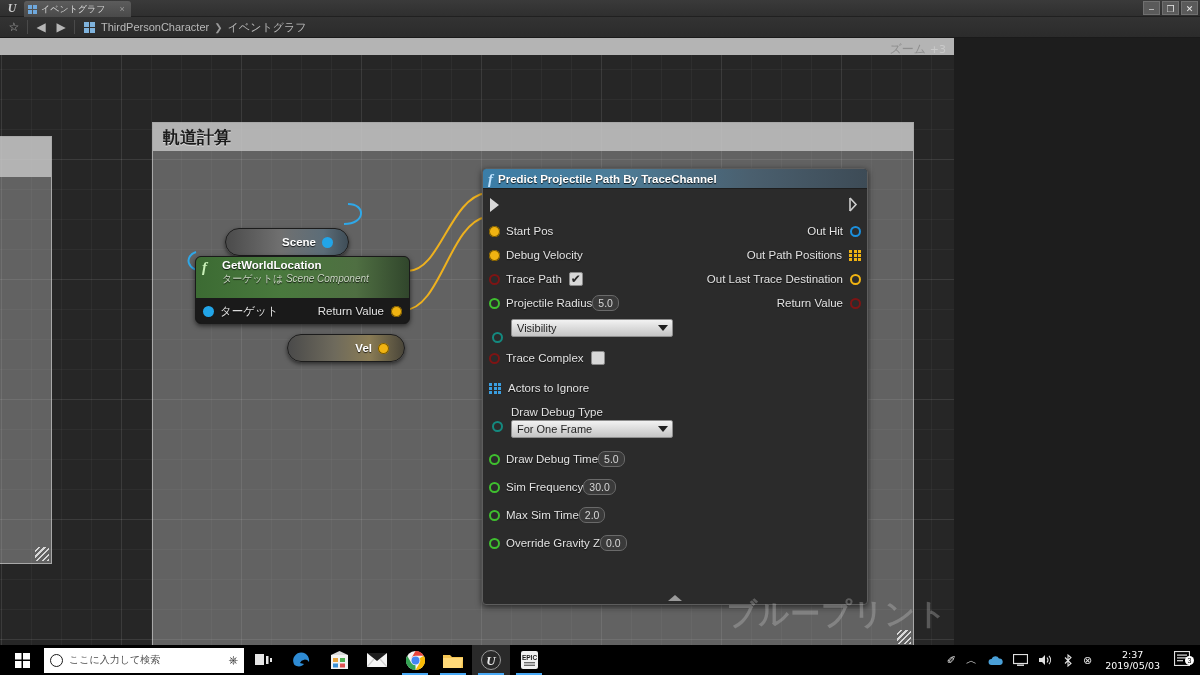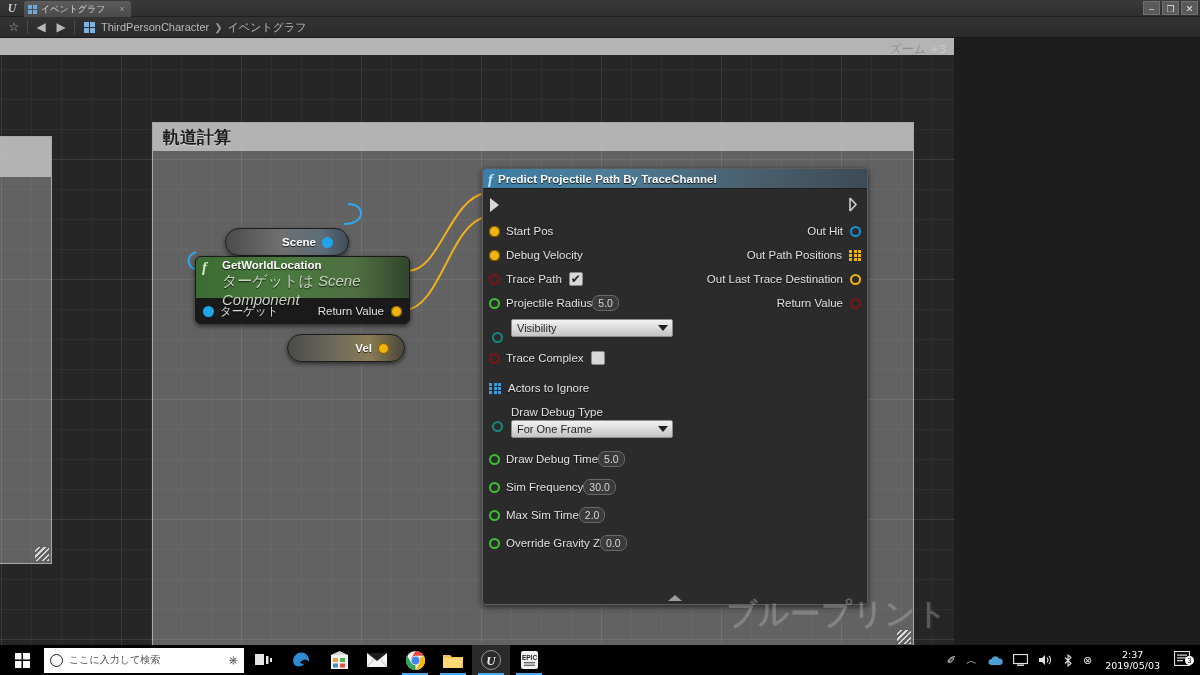--- a/index.html
+++ b/index.html
@@ -247,21 +247,21 @@
   .gwl-header {
     height: 41px; padding: 2px 6px 0 6px;
     background: linear-gradient(90deg, #3c6b33 0%, #49793d 40%, #4f6f42 75%, #31462c 100%);
     position: relative;
   }
   .gwl-title {
     color: #ffffff; font-size: 11.5px; font-weight: bold; margin-left: 20px;
     text-shadow: 0 1px 1px rgba(0,0,0,0.8);
   }
   .gwl-sub {
-    color: #c9d6c2; font-size: 15px; margin-left: 20px; margin-top: 1px;
+    color: #c9d6c2; font-size: 10px; margin-left: 20px; margin-top: 1px;
     text-shadow: 0 1px 1px rgba(0,0,0,0.8);
   }
   .gwl-sub i { font-style: italic; }
   .gwl-fn {
     position: absolute; left: 6px; top: 2px;
     color: #c9f0b8; font-family: "Liberation Serif", serif;
     font-style: italic; font-weight: bold; font-size: 15px;
   }
   .gwl-pins {
     height: 26px; display: flex; align-items: center;

